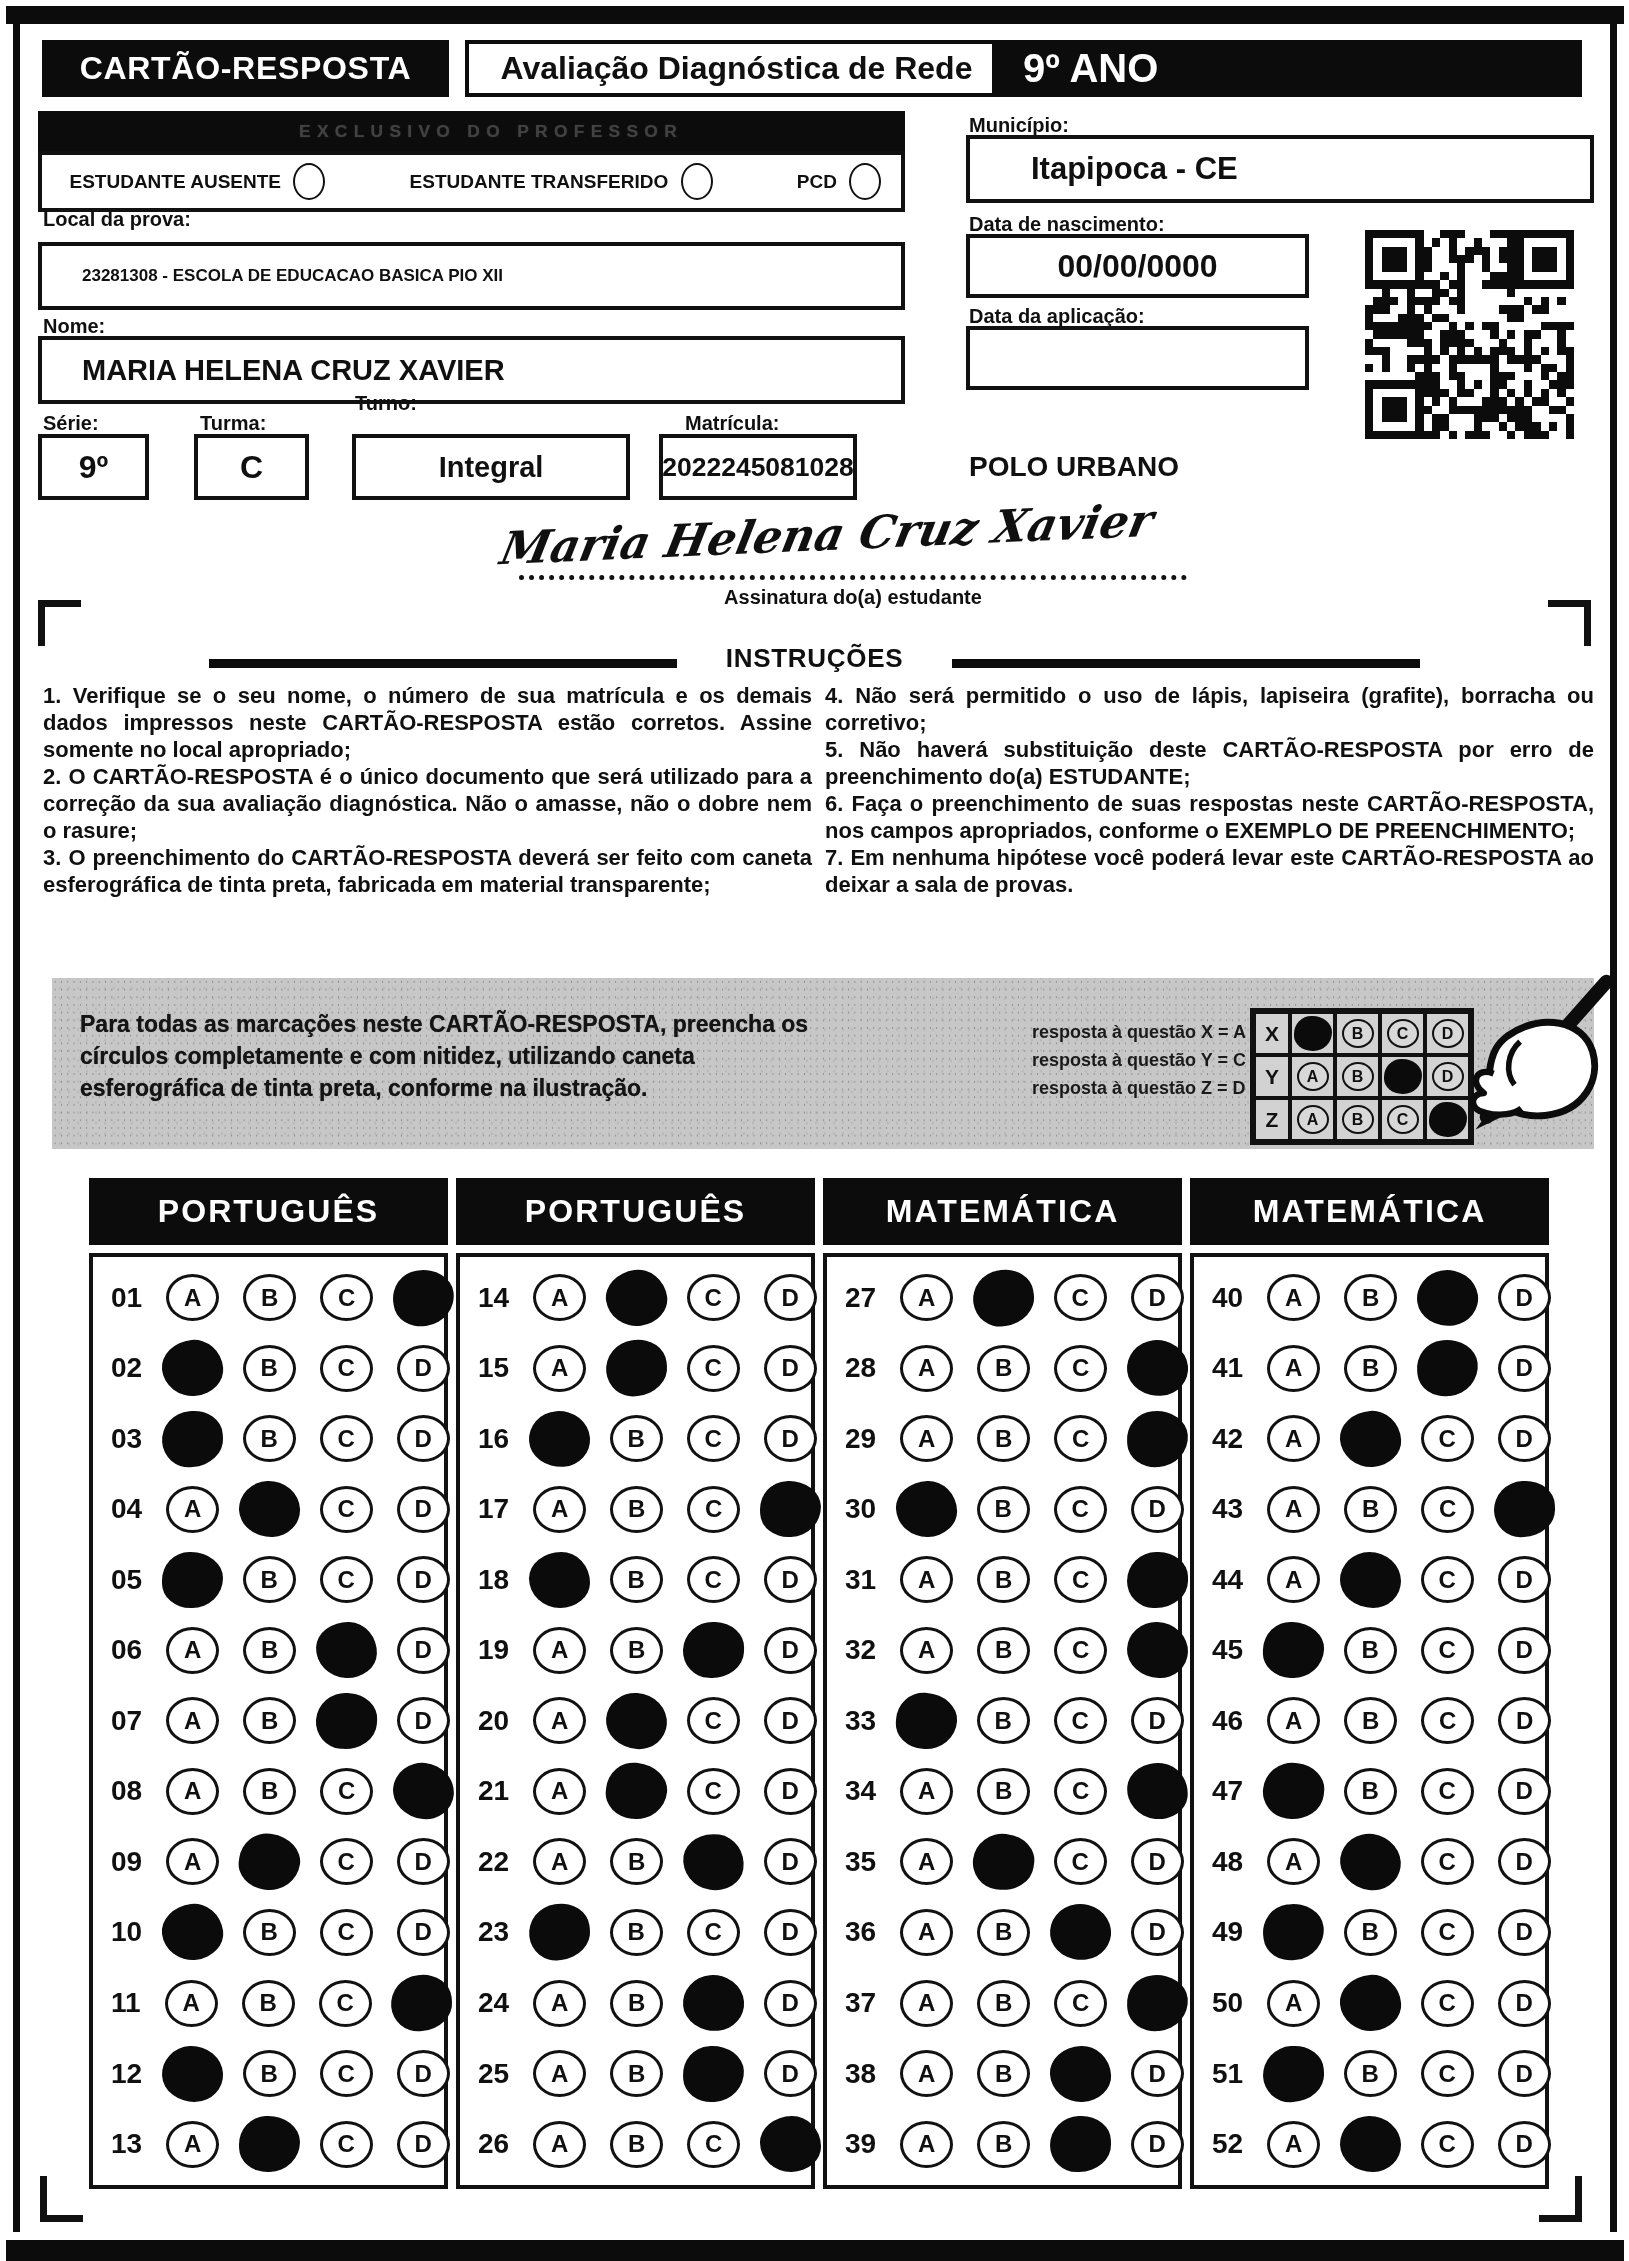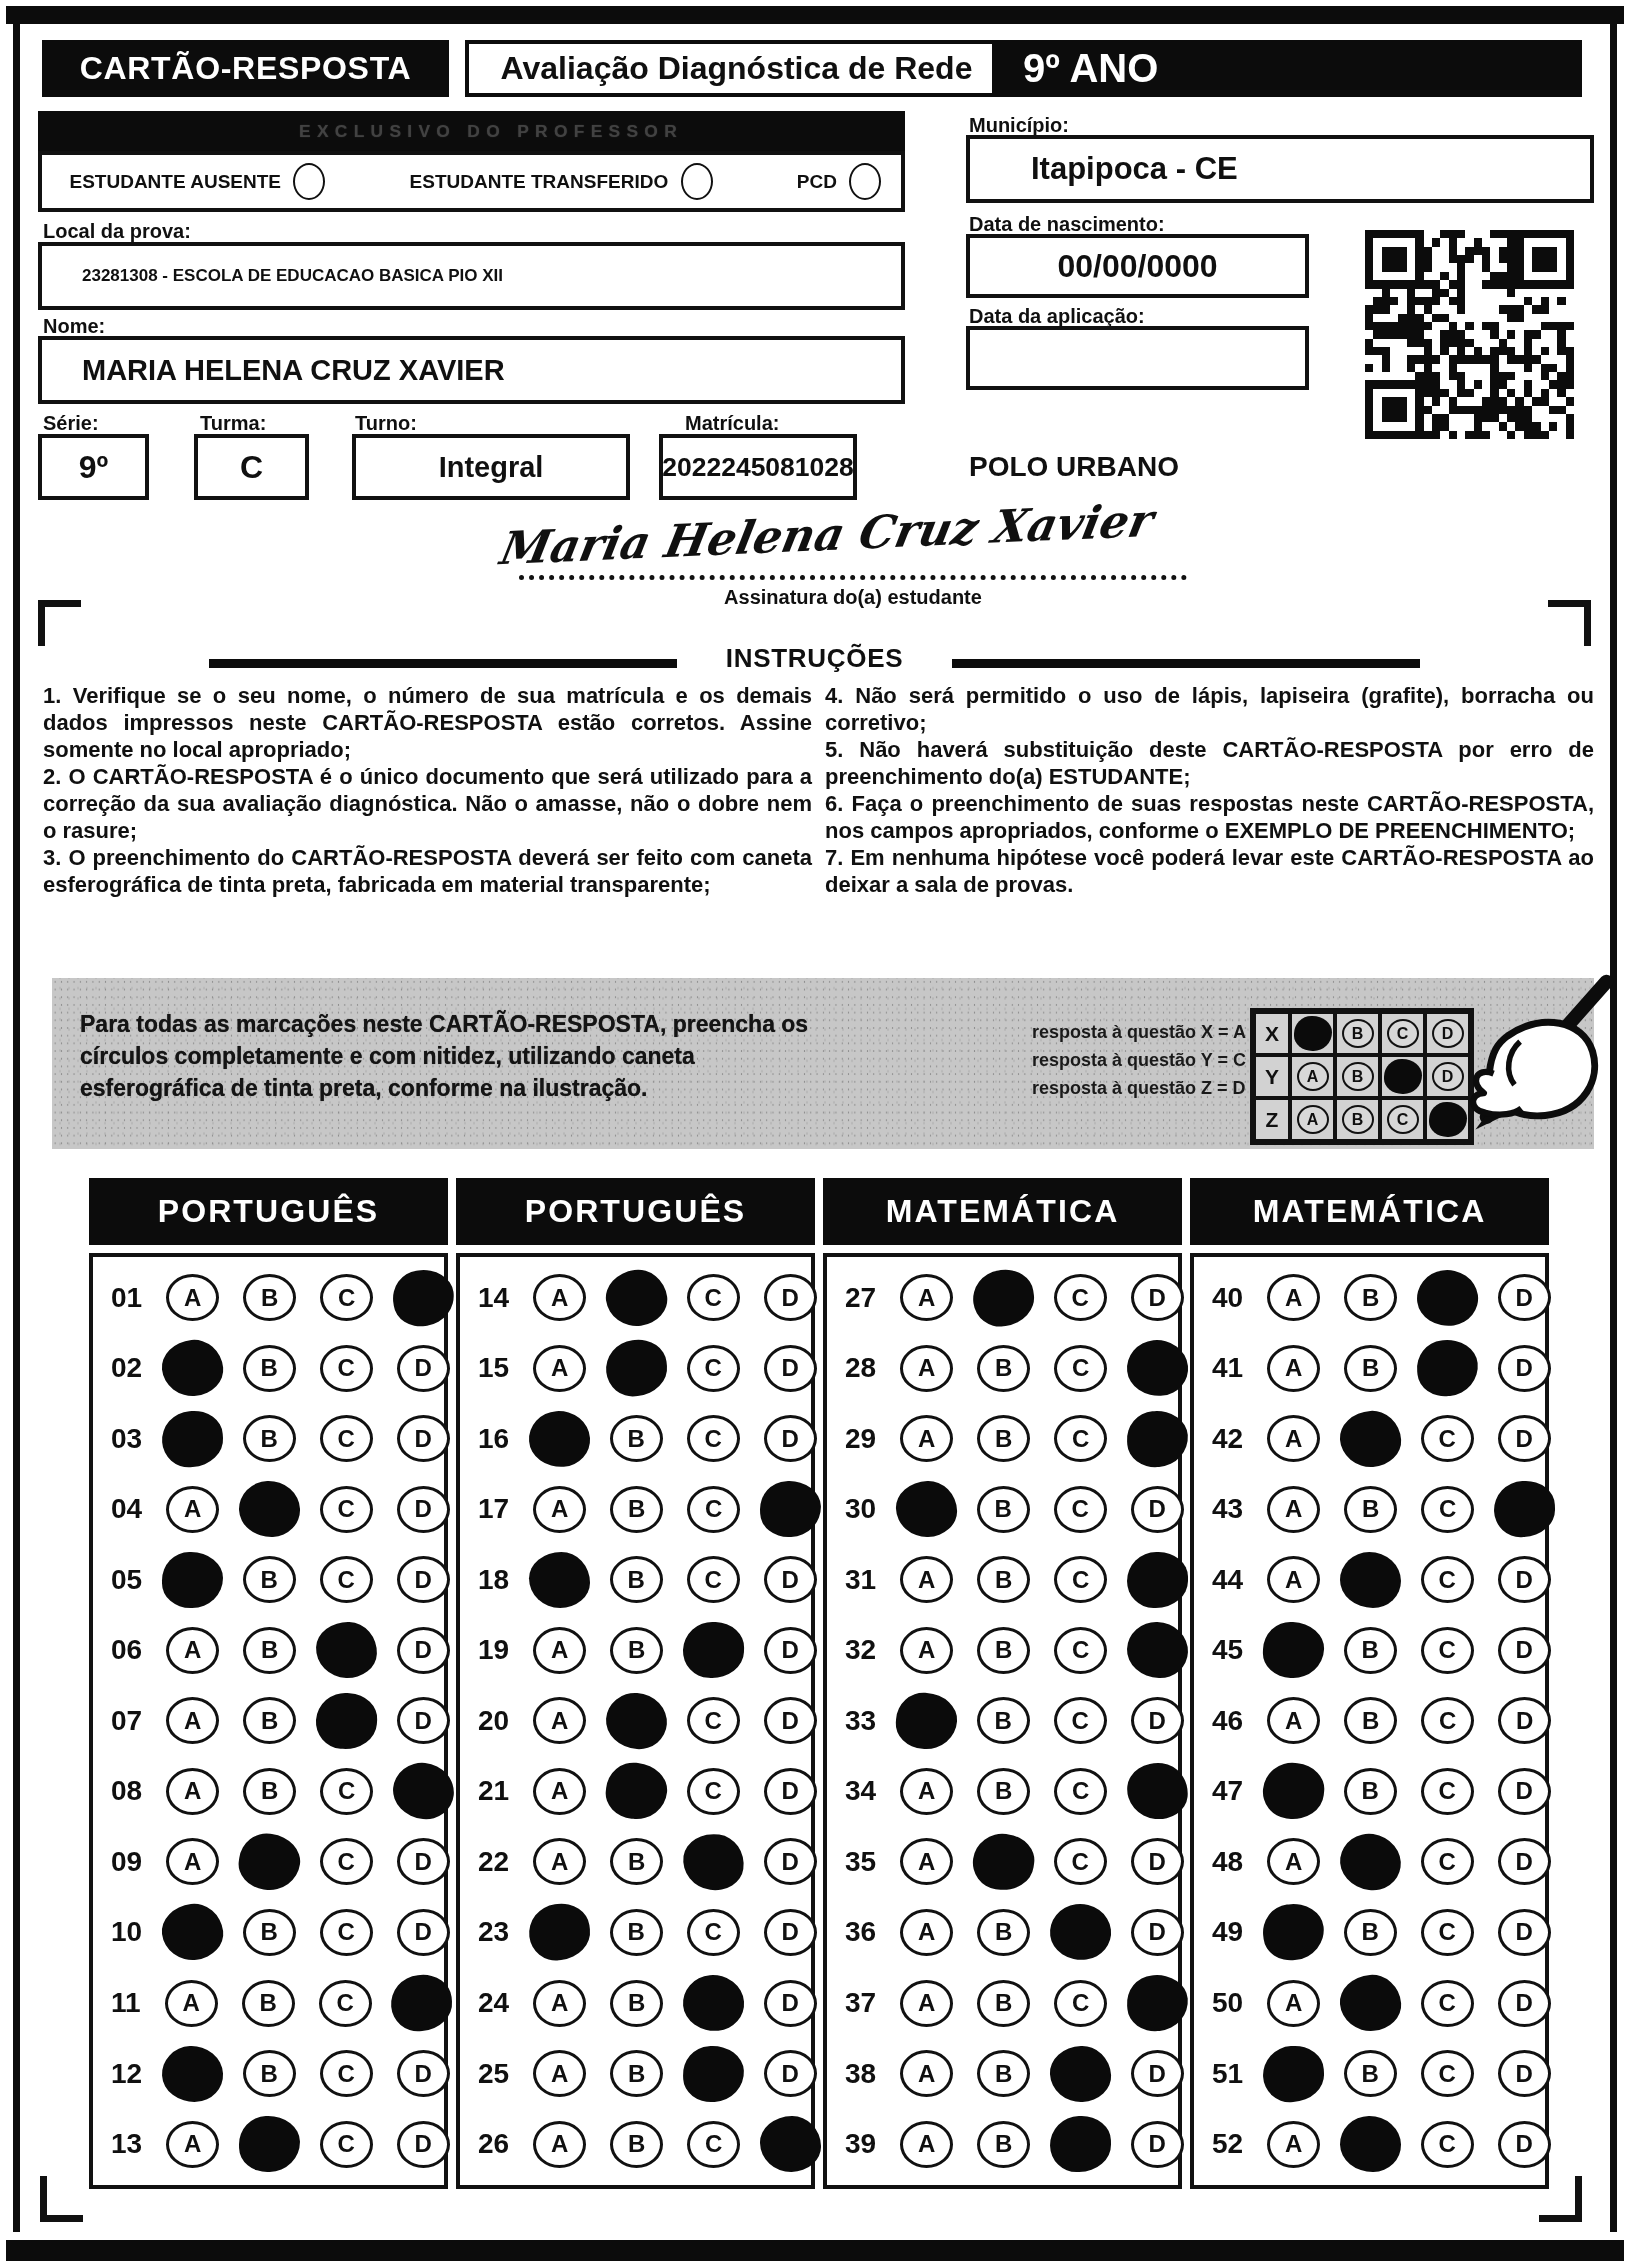--- a/index.html
+++ b/index.html
@@ -25,28 +25,28 @@
               letter-spacing:6.3px;text-shadow:0 0 1.4px #555;}
   #chk-box{left:38px;top:151px;width:867px;height:61px;background:#fff;border:4.2px solid #111;
            box-sizing:border-box;display:flex;align-items:center;justify-content:space-between;
            padding:0 19.5px;}
   .chk-group{display:flex;align-items:center;gap:12.5px;}
   .chk-label{font-size:19px;font-weight:bold;margin-left:8px;}
   .chk-circle{width:28px;height:33px;border:2.8px solid #111;border-radius:50%;background:#fff;}
   .lbl{font-size:20px;font-weight:bold;}
   .vbox{border:4.2px solid #111;background:#fff;box-sizing:border-box;display:flex;align-items:center;}
   .vtext{font-size:17px;font-weight:bold;}
-  #local-lbl{left:43px;top:220px;}
+  #local-lbl{left:43px;top:208px;}
   #local-box{left:38px;top:242px;width:867px;height:68px;}
   #local-box .vtext{padding-left:40px;}
   #nome-lbl{left:43px;top:315px;}
   #nome-box{left:38px;top:336px;width:867px;height:68px;}
   #nome-box .vtext{padding-left:40px;font-size:29px;}
   #serie-lbl{left:43px;top:412px;} #turma-lbl{left:200px;top:412px;}
-  #turno-lbl{left:355px;top:412px;text-align:center;} #matricula-lbl{left:685px;top:412px;}
+  #turno-lbl{left:355px;top:392px;text-align:center;} #matricula-lbl{left:685px;top:412px;}
   .small-box{justify-content:center;font-weight:bold;}
   #serie-box{left:38px;top:434px;width:111px;height:66px;font-size:32px;}
   #turma-box{left:194px;top:434px;width:115px;height:66px;font-size:32px;}
   #turno-box{left:352px;top:434px;width:278px;height:66px;font-size:29px;}
   #matricula-box{left:659px;top:434px;width:198px;height:66px;font-size:26.5px;}
   
   #municipio-lbl{left:969px;top:114px;}
   #municipio-box{left:966px;top:135px;width:628px;height:68px;}
   #municipio-box .vtext{padding-left:61px;font-size:31px;}
   #nasc-lbl{left:969px;top:213px;}

